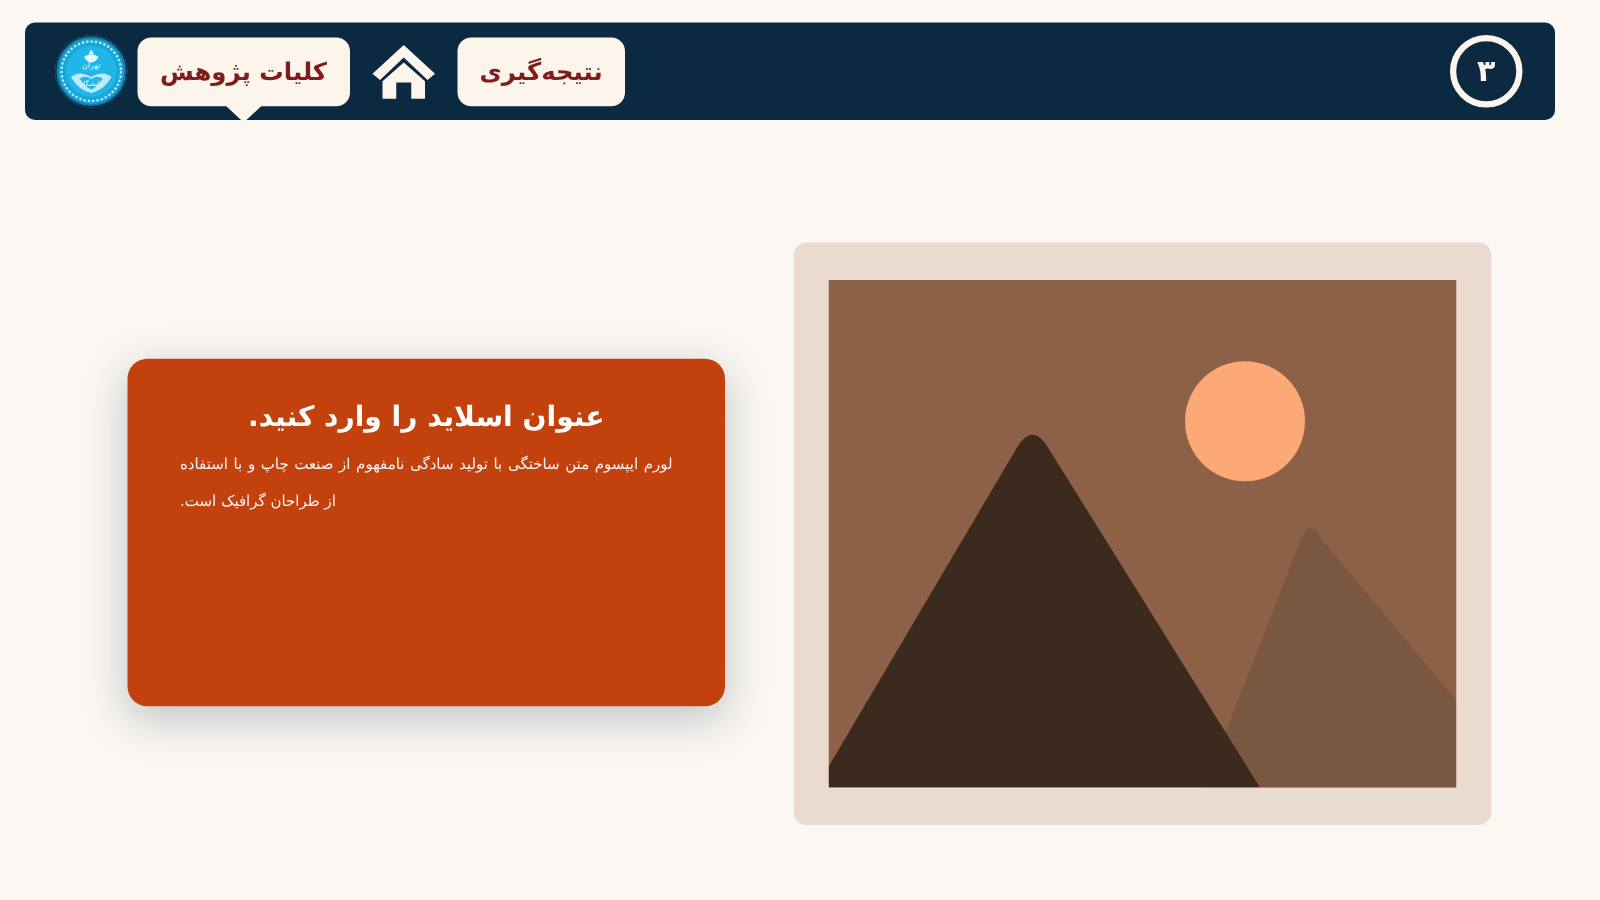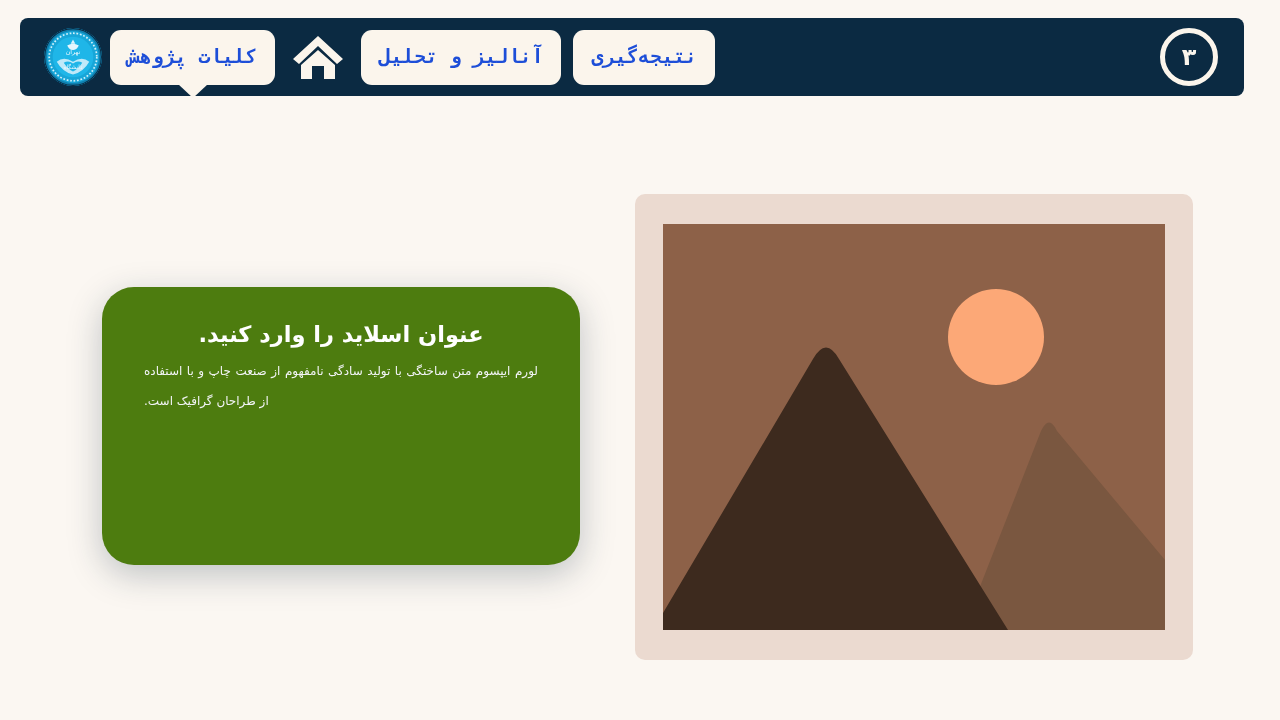--- a/index.html
+++ b/index.html
@@ -42,34 +42,33 @@
     margin-left: 10px;
     position: relative;
     overflow: hidden;
     background: #1496C8;
   }
   #logo svg { display: block; width: 58px; height: 58px; }
 
   .nav-pill {
     flex: 0 0 auto;
     background: #FBF5EC;
-    color: #1d4ed8;
+    color: #7f1d1d;
     border-radius: 11px;
     height: 47px;
     display: flex;
     align-items: center;
     justify-content: center;
     padding: 4px 18px;
     margin: 0 6px;
     font-size: 19.5px;
     font-weight: 700;
     white-space: nowrap;
     position: relative;
     letter-spacing: 0;
-    font-family: Liberation Mono, monospace;
   }
   .nav-pill.active::after {
     content: "";
     position: absolute;
     bottom: -13px;
     left: 50%;
     transform: translateX(-50%);
     width: 0; height: 0;
     border-left: 15px solid transparent;
     border-right: 15px solid transparent;
@@ -108,22 +107,22 @@
   }
   #nav-spacer { flex: 1 1 auto; }
 
   
   #text-card {
     position: absolute;
     left: 102px;
     top: 287px;
     width: 478px;
     height: 278px;
-    background: #4d7c0f;
-    border-radius: 32px;
+    background: #c2410c;
+    border-radius: 16px;
     box-shadow: 0 10px 34px rgba(25,45,65,0.26);
     box-sizing: border-box;
     padding: 26px 42px 24px 42px;
     display: flex;
     flex-direction: column;
   }
   #card-title {
     color: #FFFFFF;
     font-size: 22.5px;
     font-weight: 700;
@@ -187,21 +186,20 @@
 
   <div class="nav-pill active">کلیات پژوهش</div>
 
   <div id="home-btn">
     <svg width="54" height="48" viewBox="0 0 54 48" xmlns="http://www.w3.org/2000/svg">
       <path d="M27 3 L52 26 L46 31 L27 13 L8 31 L2 26 Z" fill="#FBF5EC"></path>
       <path d="M27 17 L44 32 L44 46 L33 46 L33 33 L21 33 L21 46 L10 46 L10 32 Z" fill="#FBF5EC"></path>
     </svg>
   </div>
 
-  <div class="nav-pill">آنالیز و تحلیل</div>
   <div class="nav-pill">نتیجه‌گیری</div>
 
   <div id="nav-spacer"></div>
 
   <div id="slide-badge">۳</div>
 </div>
 
 <div id="text-card">
   <div id="card-title">عنوان اسلاید را وارد کنید.</div>
   <div id="card-body">لورم ایپسوم متن ساختگی با تولید سادگی نامفهوم از صنعت چاپ و با استفاده از طراحان گرافیک است.</div>

